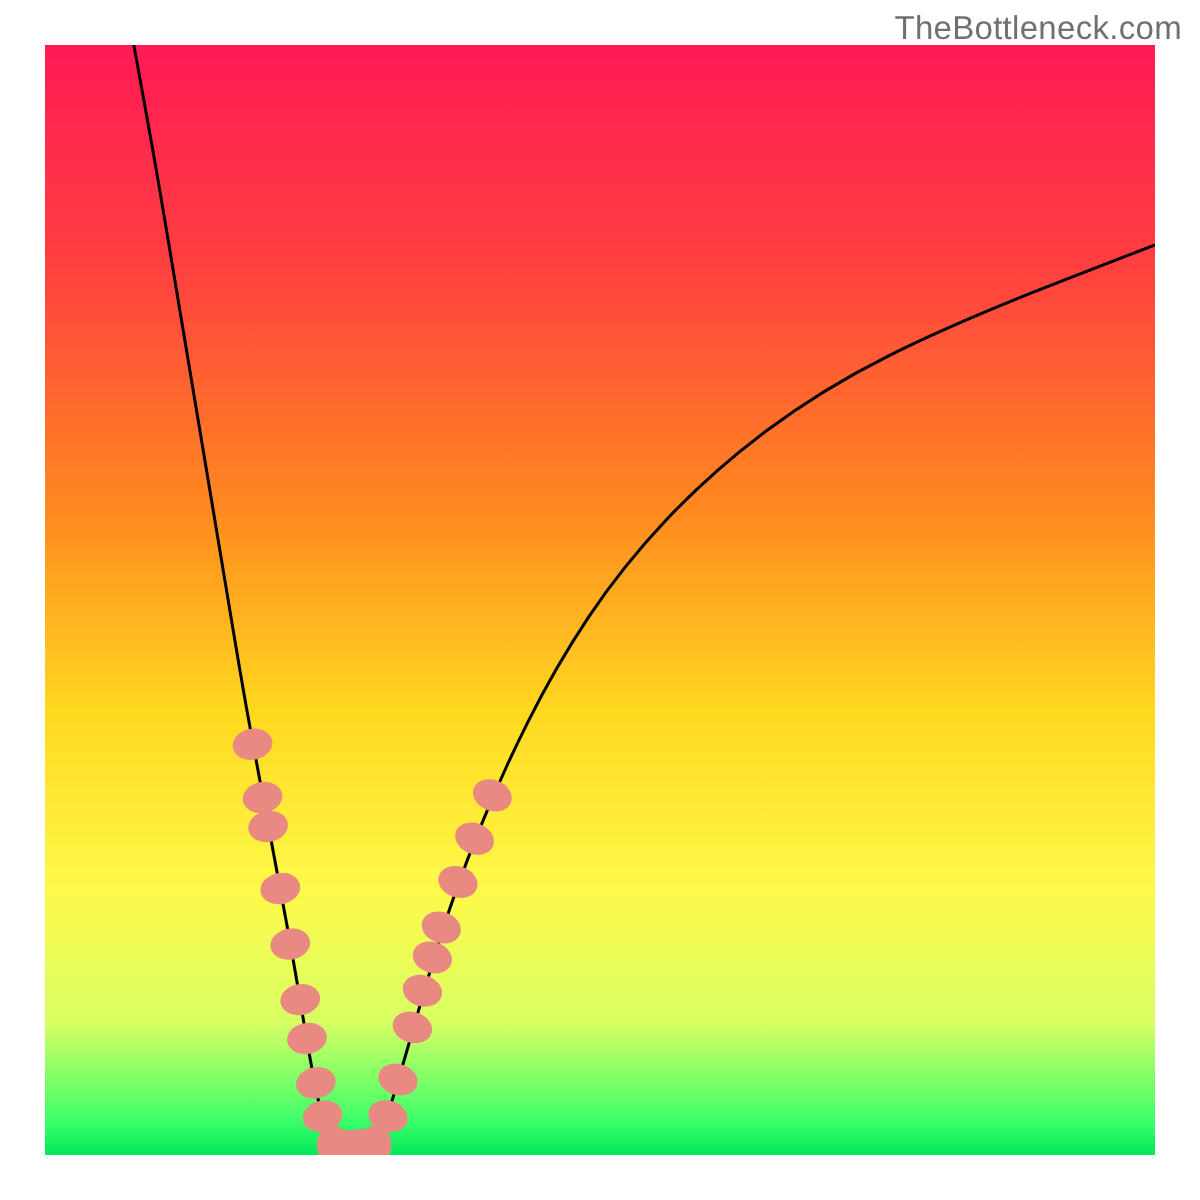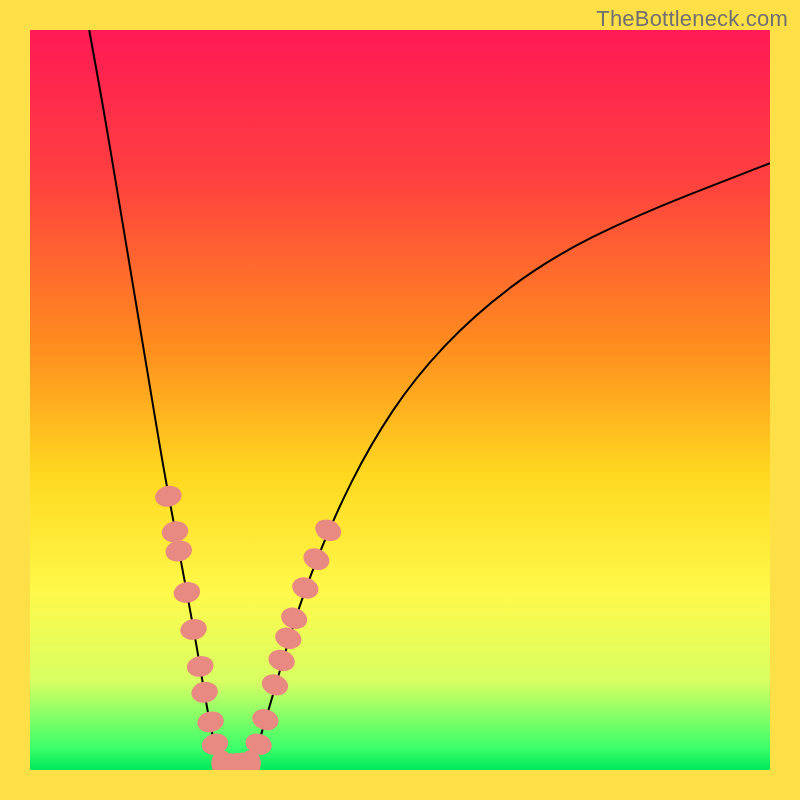--- a/index.html
+++ b/index.html
@@ -8,21 +8,21 @@
     width: 800px;
     height: 800px;
     background: #000;
     overflow: hidden;
     font-family: Arial, Helvetica, sans-serif;
   }
   .stage {
     position: relative;
     width: 800px;
     height: 800px;
-    background: #fde047;
+    background: #ffffff;
   }
   .plot-area {
     position: absolute;
     left: 30px;
     top: 30px;
     width: 740px;
     height: 740px;
     overflow: hidden;
   }
   .gradient-bg {

